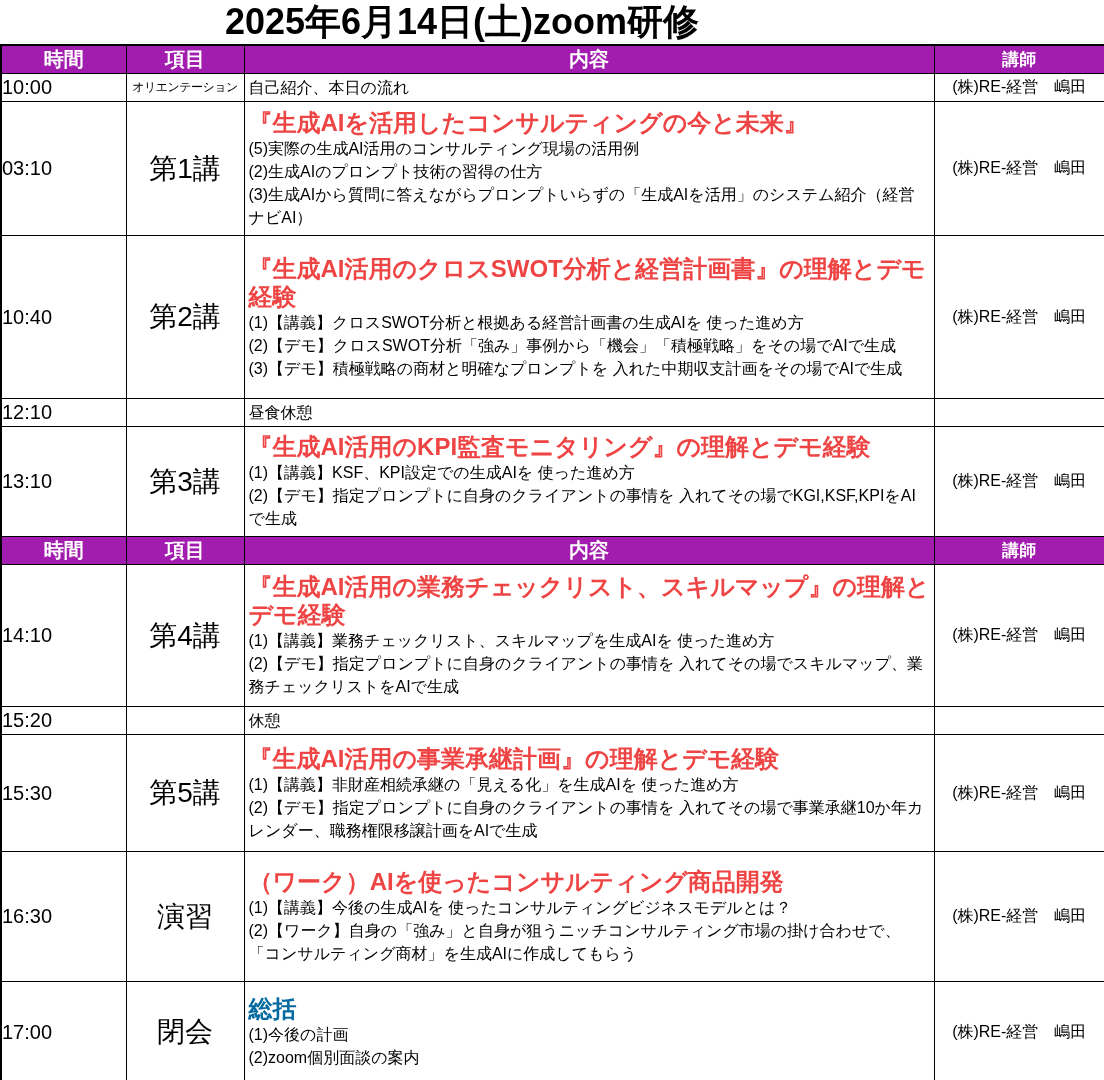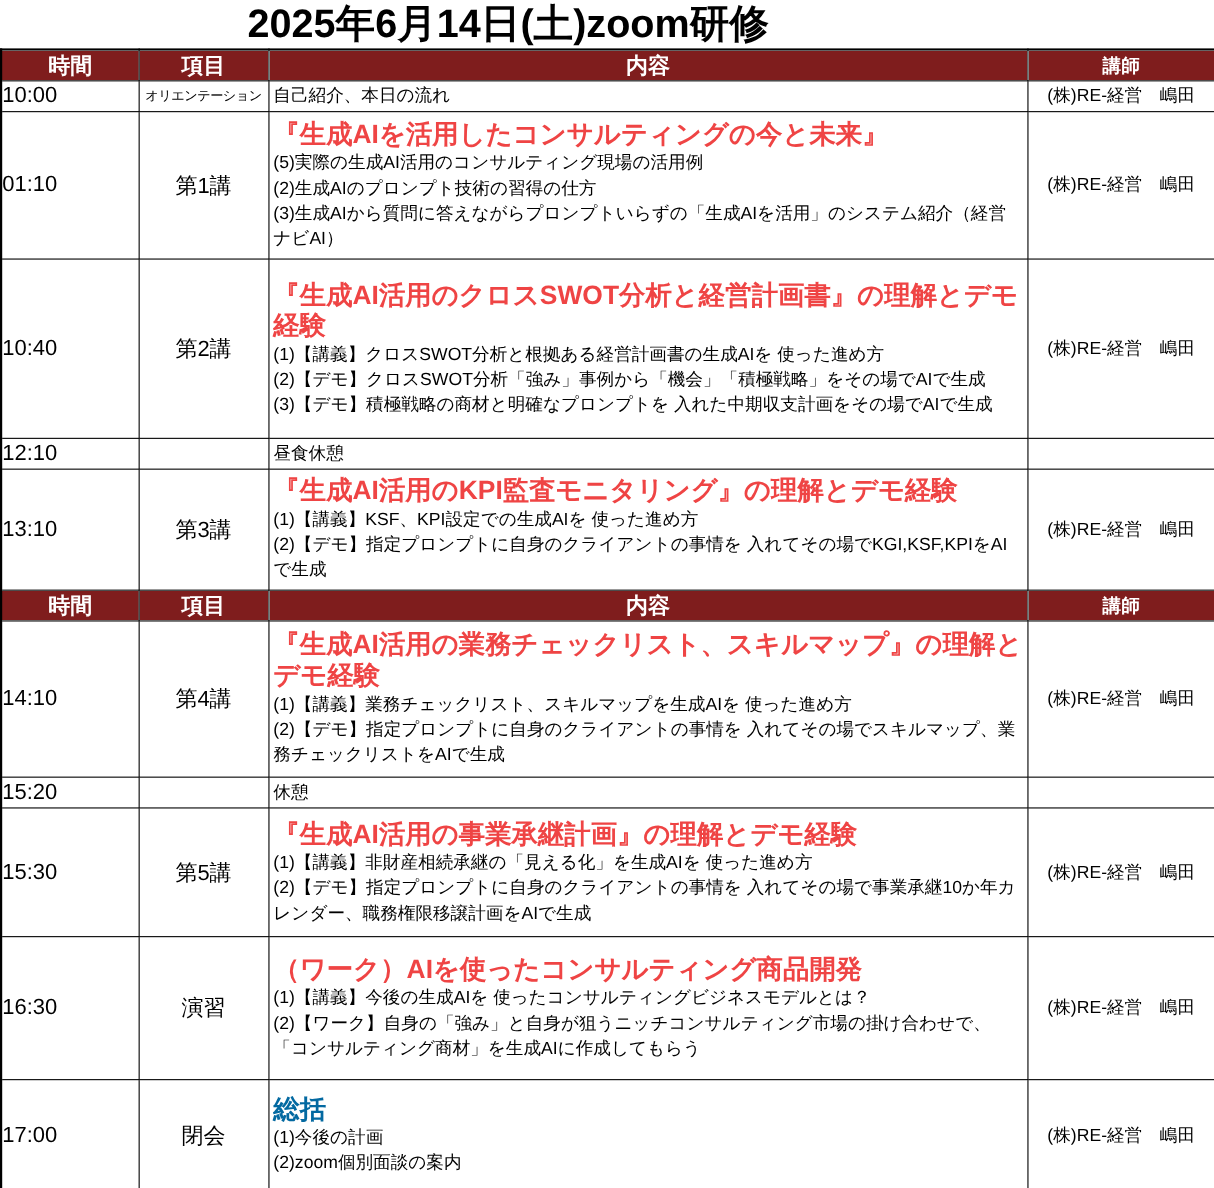--- a/index.html
+++ b/index.html
@@ -20,29 +20,29 @@
     table-layout: fixed;
     width: 1104px;
     border: 2px solid #000;
   }
   table.schedule th, table.schedule td {
     border: 1px solid #000;
     overflow: hidden;
     vertical-align: middle;
   }
   th.col-header {
-    background: #7f1d1d;
+    background: #a21caf;
     color: #ffffff;
     font-size: 20px;
     font-weight: bold;
     text-align: center;
   }
   th.col-header.th-small { font-size: 17px; margin-top: 28px; }
   td.time-cell { text-align: left; font-size: 20px; }
-  td.item-cell { text-align: center; font-size: 20px; }
+  td.item-cell { text-align: center; font-size: 28px; }
   td.item-cell.item-small { font-size: 12px; letter-spacing: -0.5px; white-space: nowrap; }
   td.content-cell { padding: 2px 4px; vertical-align: middle; }
   .content-title {
     font-size: 24px; font-weight: bold;
     line-height: 28px; color: #ef4444;
     overflow-wrap: break-word;
   }
   .content-title.green { color: #0369a1; }
   .content-line {
     font-size: 16px; line-height: 23px;
@@ -88,21 +88,21 @@
         </tr>
         <tr class="schedule-row">
           <td class="time-cell">10:00</td>
           <td class="item-cell item-small">オリエンテーション</td>
           <td class="content-cell">
             <div class="content-line">自己紹介、本日の流れ</div>
           </td>
           <td class="instructor-cell">(株)RE-経営　嶋田</td>
         </tr>
         <tr class="schedule-row">
-          <td class="time-cell">01:10</td>
+          <td class="time-cell">03:10</td>
           <td class="item-cell">第1講</td>
           <td class="content-cell">
             <div class="content-title">『生成AIを活用したコンサルティングの今と未来』</div>
             <div class="content-line">(5)実際の生成AI活用のコンサルティング現場の活用例</div>
             <div class="content-line">(2)生成AIのプロンプト技術の習得の仕方</div>
             <div class="content-line">(3)生成AIから質問に答えながらプロンプトいらずの「生成AIを活用」のシステム紹介（経営ナビAI）</div>
           </td>
           <td class="instructor-cell">(株)RE-経営　嶋田</td>
         </tr>
         <tr class="schedule-row">

